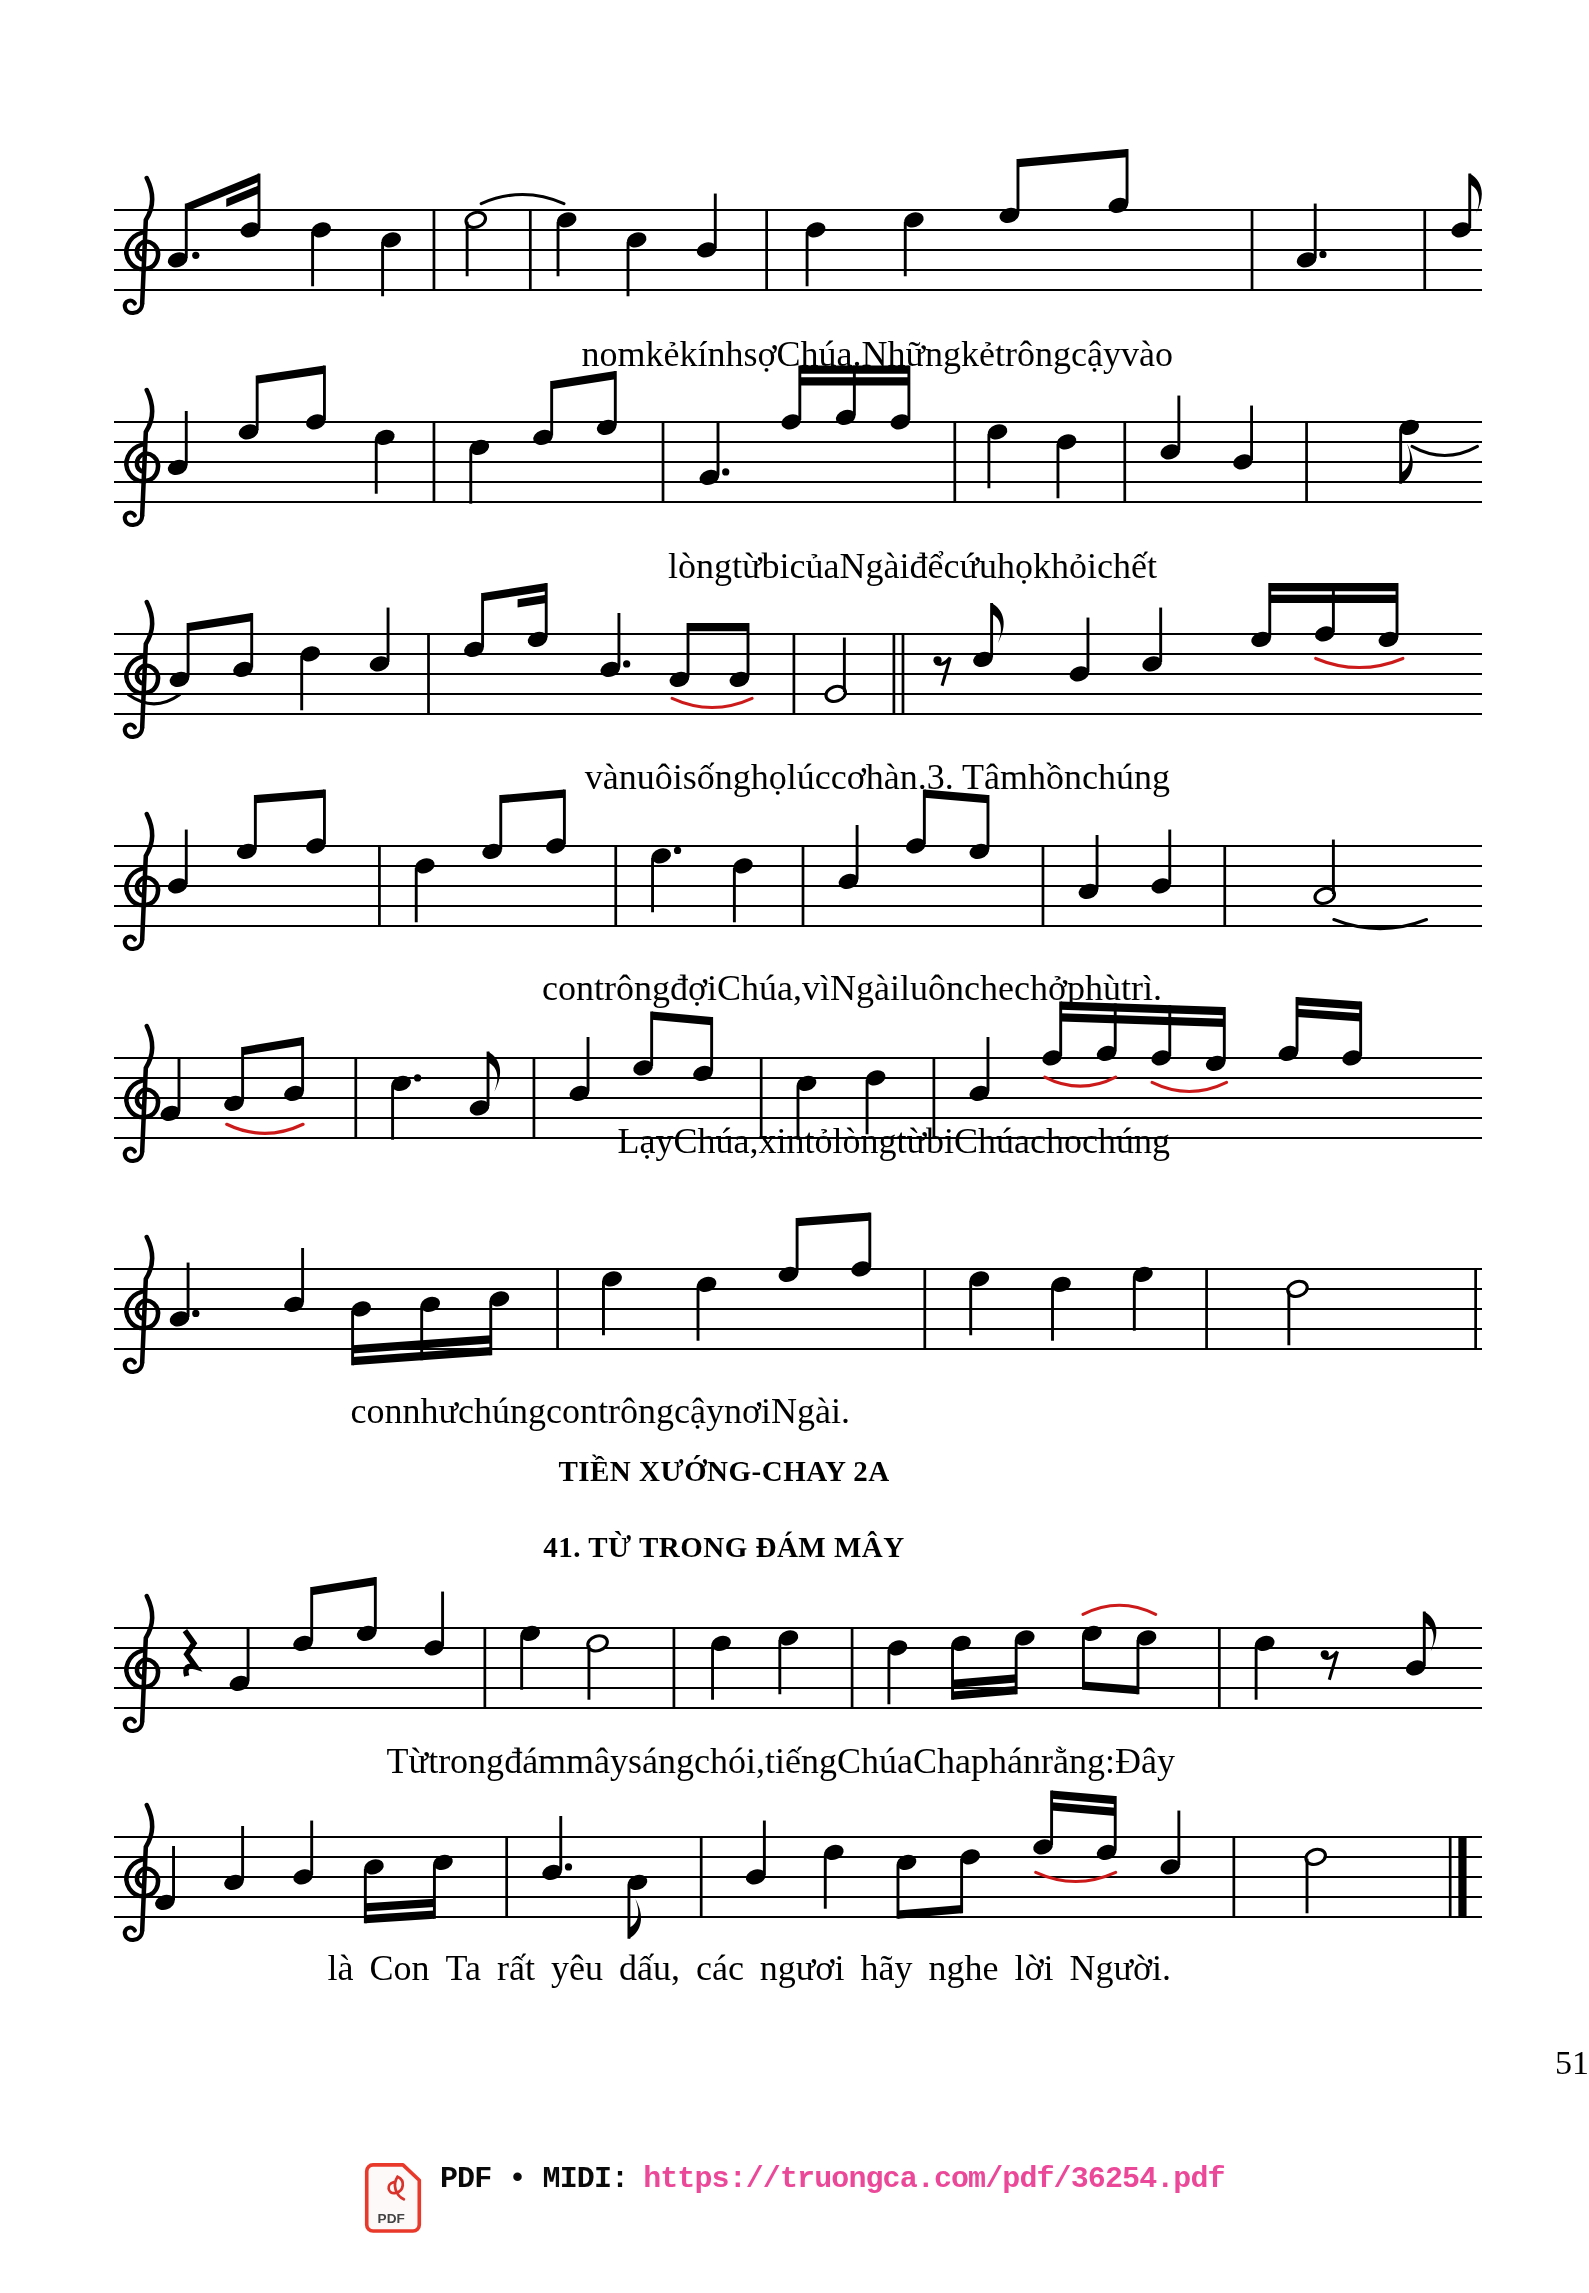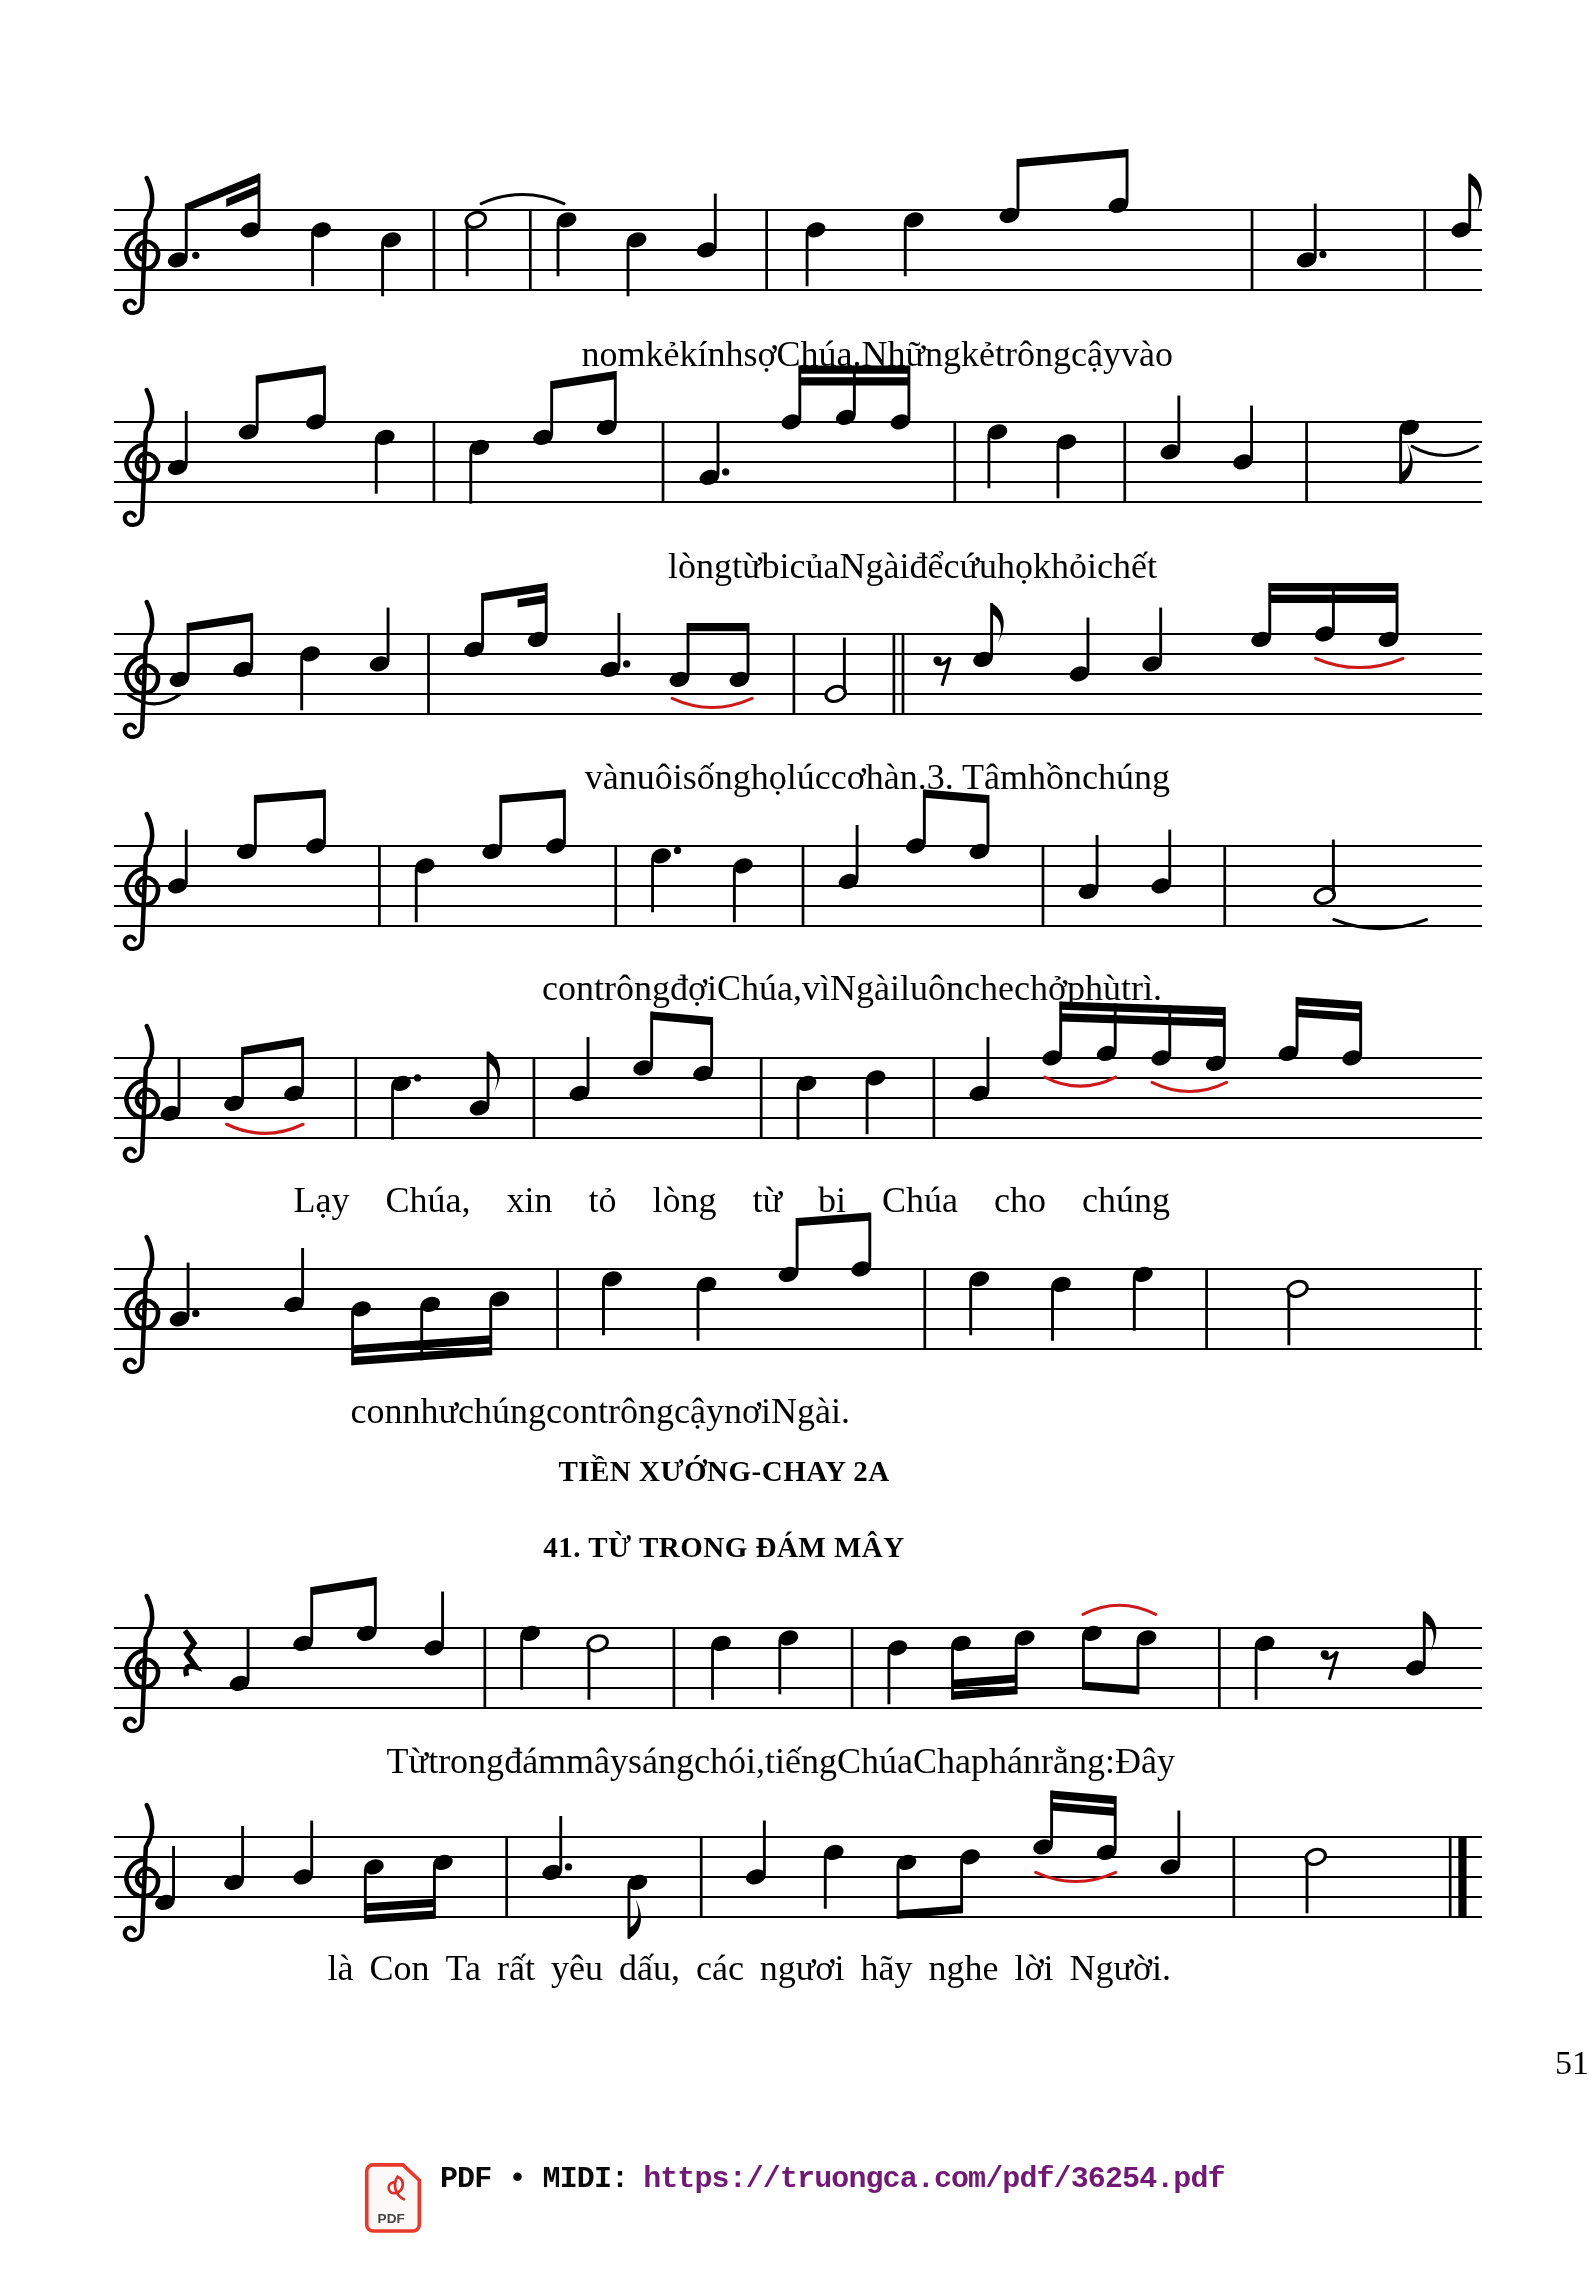--- a/index.html
+++ b/index.html
@@ -8,21 +8,21 @@
   svg.staff{position:absolute;left:114px;width:1368px;height:214px;display:block}
   .lyrics{position:absolute;display:flex;justify-content:flex-end;
           font-size:36px;line-height:1.25;white-space:nowrap}
   .lyrics span{display:inline-block}
   .title{position:absolute;left:6px;width:1436px;text-align:center;
          font-weight:bold;font-size:29px;letter-spacing:0.5px}
   .pagenum{position:absolute;top:2044px;left:0;width:1589px;text-align:right;font-size:34px}
   .footer{position:absolute;top:2162px;left:364px;display:flex;align-items:flex-start;gap:18px}
   .footer-text{font-family:"Liberation Mono",monospace;font-weight:700;font-size:30px;
                letter-spacing:-0.9px;color:#0a0a0a;display:flex;gap:15px}
-  .footer-text .url{text-decoration:none;color:#701a75}
+  .footer-text .url{text-decoration:none;color:#ec4899}
 </style>
 </head>
 <body>
 
 <div id="score">
     <svg class="staff" viewBox="0 -35 1505 235" style="top: 137px;">
       <line x1="0" y1="45" x2="1505" y2="45" stroke="#000000" stroke-width="2.2"></line>
       <line x1="0" y1="67" x2="1505" y2="67" stroke="#000000" stroke-width="2.2"></line>
       <line x1="0" y1="89" x2="1505" y2="89" stroke="#000000" stroke-width="2.2"></line>
       <line x1="0" y1="111" x2="1505" y2="111" stroke="#000000" stroke-width="2.2"></line>
@@ -333,21 +333,21 @@
       <polygon points="1041.5,-4 1221.5,2 1221.5,11 1041.5,5" fill="#000000"></polygon>
       <path d="M1024,66 Q1063,86 1102,66" stroke="#cc1a1a" fill="none" stroke-width="3.4" stroke-linecap="round"></path>
       <path d="M1142,72 Q1183,92 1224,72" stroke="#cc1a1a" fill="none" stroke-width="3.4" stroke-linecap="round"></path>
       <ellipse cx="1292" cy="40" rx="11" ry="8" transform="rotate(-18 1292 40)" fill="#000000" stroke="#000000" stroke-width="0"></ellipse>
       <line x1="1301.5" y1="38" x2="1301.5" y2="-22" stroke="#000000" stroke-width="3.2"></line>
       <ellipse cx="1362" cy="45" rx="11" ry="8" transform="rotate(-18 1362 45)" fill="#000000" stroke="#000000" stroke-width="0"></ellipse>
       <line x1="1371.5" y1="43" x2="1371.5" y2="-17" stroke="#000000" stroke-width="3.2"></line>
       <polygon points="1301.5,-22 1371.5,-17 1371.5,-8 1301.5,-13" fill="#000000"></polygon>
       <polygon points="1301.5,-9 1371.5,-4 1371.5,5 1301.5,0" fill="#000000"></polygon>
     </svg>
-    <div class="lyrics" style="left: 221px; width: 949px; top: 1178px; gap: 36px;">
+    <div class="lyrics" style="left: 221px; width: 949px; top: 1119px;">
       <span>Lạy</span>
       <span>Chúa,</span>
       <span>xin</span>
       <span>tỏ</span>
       <span>lòng</span>
       <span>từ</span>
       <span>bi</span>
       <span>Chúa</span>
       <span>cho</span>
       <span>chúng</span>

